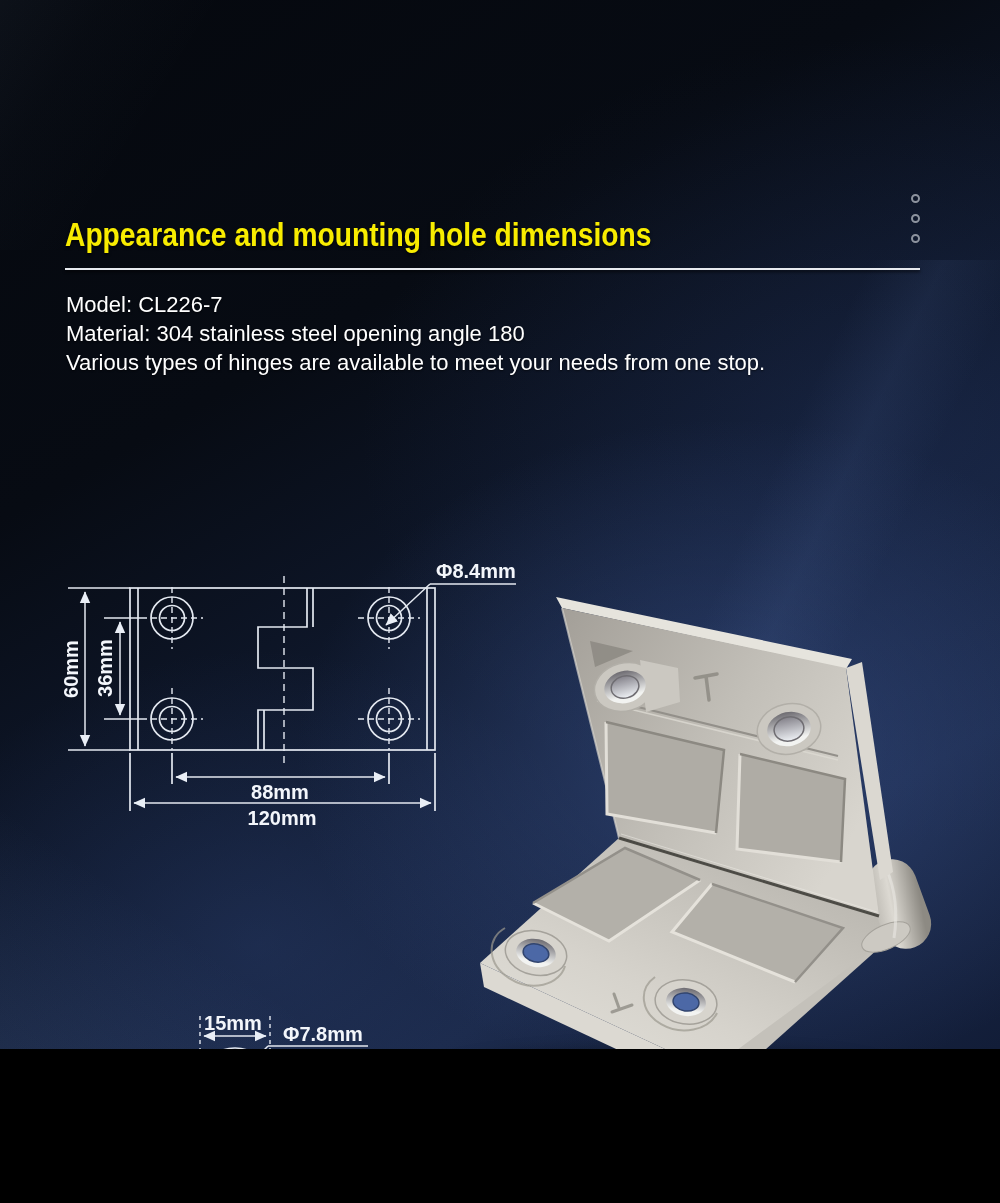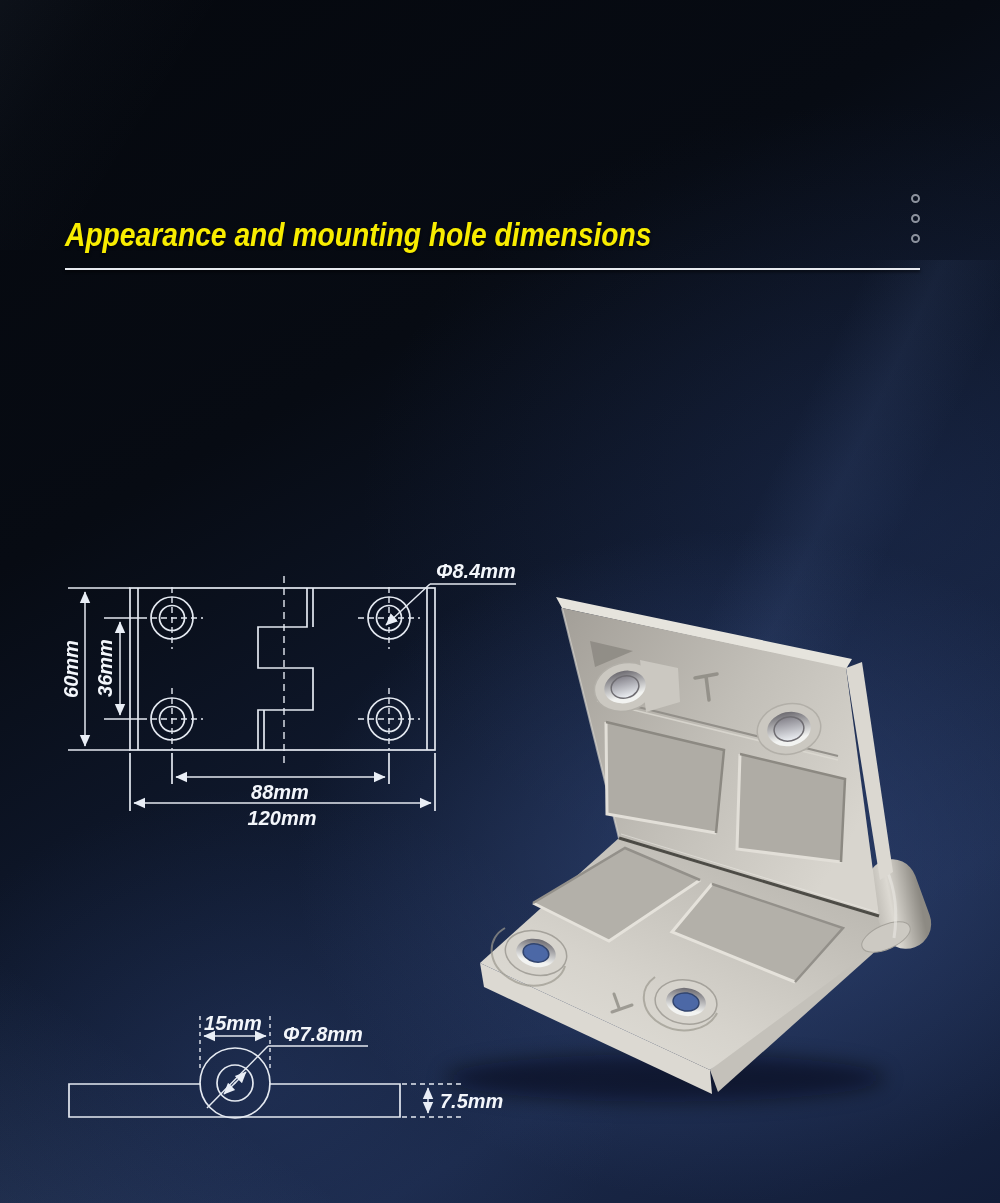--- a/index.html
+++ b/index.html
@@ -1,19 +1,18 @@
 <!DOCTYPE html>
 <html><head>
 <meta charset="utf-8">
 <style>
   html,body{margin:0;padding:0;background:#000;}
   .canvas{
-    position:relative;width:1000px;height:1203px;overflow:hidden;
+    position:relative;width:1000px;height:1049px;overflow:hidden;
     font-family:"Liberation Sans",sans-serif;
-    font-style:italic;
   }
   .bg{
     position:absolute;inset:0;
     background:
       radial-gradient(620px 480px at 73% 72%, rgba(62,88,148,0.50), rgba(62,88,148,0) 70%),
       radial-gradient(800px 620px at 88% 42%, rgba(42,62,112,0.28), rgba(42,62,112,0) 65%),
       radial-gradient(520px 420px at 26% 90%, rgba(52,76,132,0.28), rgba(52,76,132,0) 70%),
       linear-gradient(150deg,#05080e 0%,#070b13 32%,#101a30 58%,#1a2848 80%,#121d38 100%);
   }
   .streak-tl{
@@ -50,20 +49,25 @@
 
 <div class="canvas">
   <div class="bg"></div>
   <div class="streak-tl"></div>
   <div class="streak-tr"></div>
   <div class="streak-bl"></div>
 
   <h1 class="title">Appearance and mounting hole dimensions</h1>
   <div class="rule"></div>
 
+  <div class="specs">
+    <p>Model: CL226-7</p>
+    <p>Material: 304 stainless steel opening angle 180</p>
+    <p>Various types of hinges are available to meet your needs from one stop.</p>
+  </div>
 
   <div class="dots">
     <span class="dot"></span>
     <span class="dot"></span>
     <span class="dot"></span>
   </div>
 
   <svg class="overlay" width="1000" height="1203" viewBox="0 0 1000 1203">
     <defs>
       <marker id="arw" markerWidth="9" markerHeight="9" viewBox="0 0 10 10" refX="8.5" refY="5" orient="auto-start-reverse">

